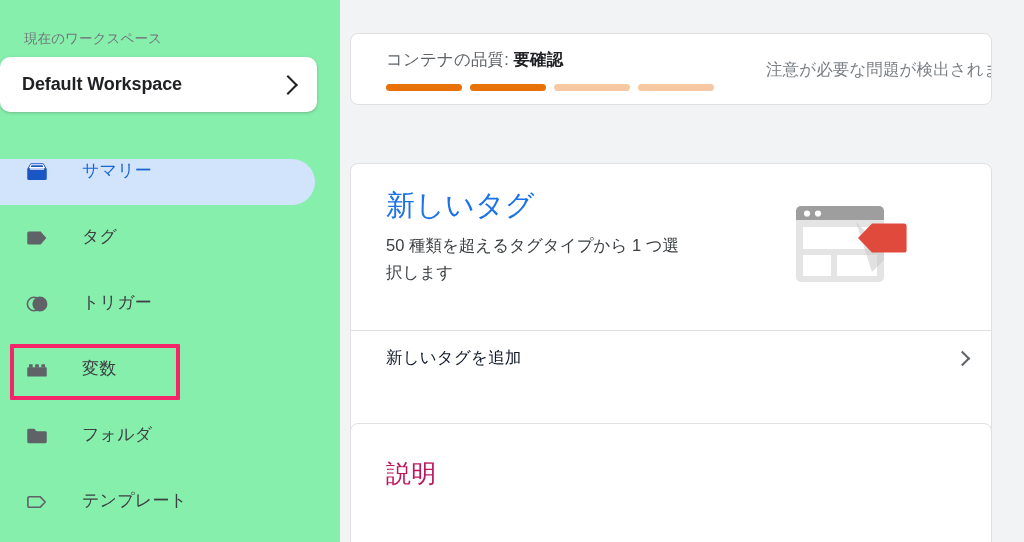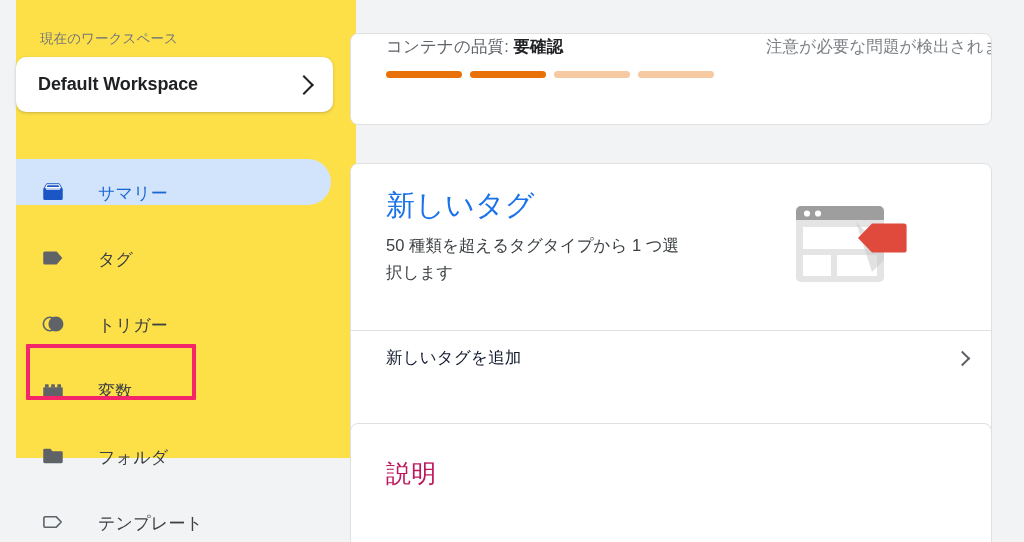--- a/index.html
+++ b/index.html
@@ -13,24 +13,24 @@
   body {
     background: #f1f3f4;
     font-family: "Liberation Sans", "DejaVu Sans", sans-serif;
     -webkit-font-smoothing: antialiased;
     position: relative;
   }
 
   
   #sidebar {
     position: absolute;
-    left: 16px; top: 0;
+    left: 0; top: 0;
     width: 340px;
-    height: 458px;
-    background: #fde047;
+    height: 542px;
+    background: #86efac;
   }
 
   #workspace-section {
     padding: 30px 22px 0 22px;
   }
 
   #workspace-caption {
     font-size: 13.5px;
     color: #70757a;
     letter-spacing: .1px;
@@ -77,21 +77,21 @@
 
   
   #nav-list {
     margin-top: 47px;
     list-style: none;
   }
 
   .nav-item {
     position: relative;
     display: flex;
-    align-items: flex-end;
+    align-items: flex-start;
     height: 46px;
     margin-bottom: 20px;
     padding-left: 24px;
     border-radius: 0 23px 23px 0;
     cursor: pointer;
   }
   .nav-item.active { background: #d2e3fc; width: 315px; }
 
   .nav-icon {
     width: 26px;
@@ -137,23 +137,23 @@
     border: 1px solid #e0e0e0;
     border-radius: 8px;
     width: 642px;
   }
 
   
   #quality-card {
     position: absolute;
     left: 0;
     top: 33px;
-    height: 92px;
-    display: flex;
-    align-items: flex-start;
+    height: 72px;
+    display: flex;
+    align-items: center;
     padding-left: 35px;
     overflow: hidden;
   }
 
   #quality-left { padding-top: 2px; }
 
   #quality-title {
     font-size: 16.5px;
     color: #5f6368;
     letter-spacing: .1px;

